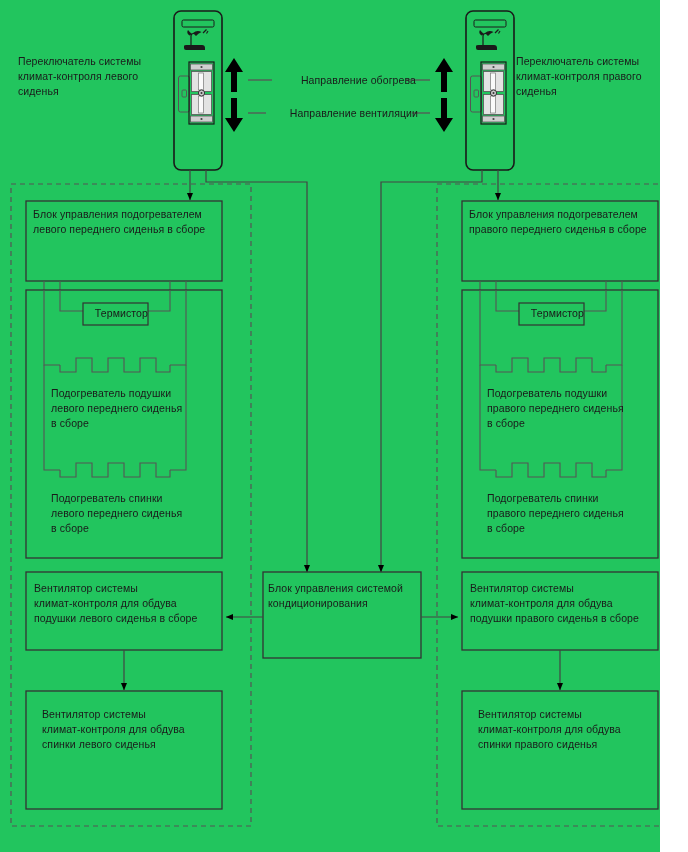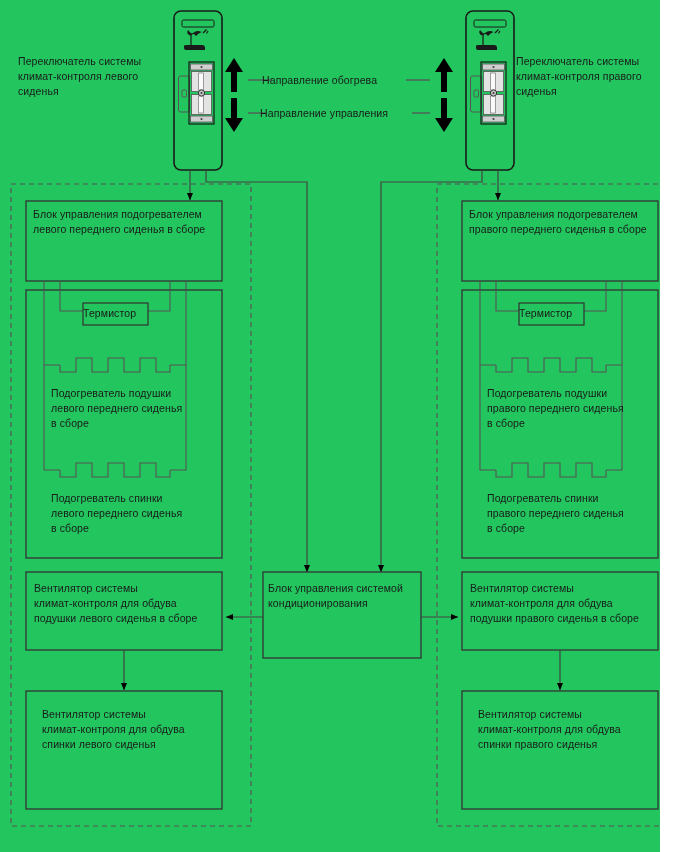--- a/index.html
+++ b/index.html
@@ -19,21 +19,21 @@
   #stage svg{position:absolute;left:0;top:0;}
   
   .lbl{
     position:absolute;
     font-size:10.5px;
     line-height:15px;
     color:#1a1a1a;
     white-space:pre-line;
     letter-spacing:0.01em;
   }
-  .lbl-c{ text-align:left; }
+  .lbl-c{ text-align:right; }
 </style>
 </head>
 <body>
 
 <div id="stage">
 
   <svg width="688" height="852" viewBox="0 0 688 852">
     <defs>
       <marker id="ah" markerWidth="9" markerHeight="9" refX="7.4" refY="3.2" orient="auto" markerUnits="userSpaceOnUse">
         <path d="M0,0 L7.6,3.2 L0,6.4 z" fill="#000"></path>
@@ -206,21 +206,21 @@
   <div class="lbl" style="left:18px; top:54px; width:150px;">Переключатель системы
 климат-контроля левого
 сиденья</div>
 
   <div class="lbl" style="left:516px; top:54px; width:160px;">Переключатель системы
 климат-контроля правого
 сиденья</div>
 
   <div class="lbl lbl-c" style="left:262px; top:73px; width:154px;">Направление обогрева</div>
 
-  <div class="lbl lbl-c" style="left:260px; top:106px; width:158px;">Направление управления</div>
+  <div class="lbl lbl-c" style="left:260px; top:106px; width:158px;">Направление вентиляции</div>
 
   <div class="lbl" style="left:33px; top:207px; width:186px;">Блок управления подогревателем
 левого переднего сиденья в сборе</div>
 
   <div class="lbl lbl-c" style="left:83px; top:306px; width:65px;">Термистор</div>
 
   <div class="lbl" style="left:51px; top:386px; width:176px;">Подогреватель подушки
 левого переднего сиденья
 в сборе</div>
 

